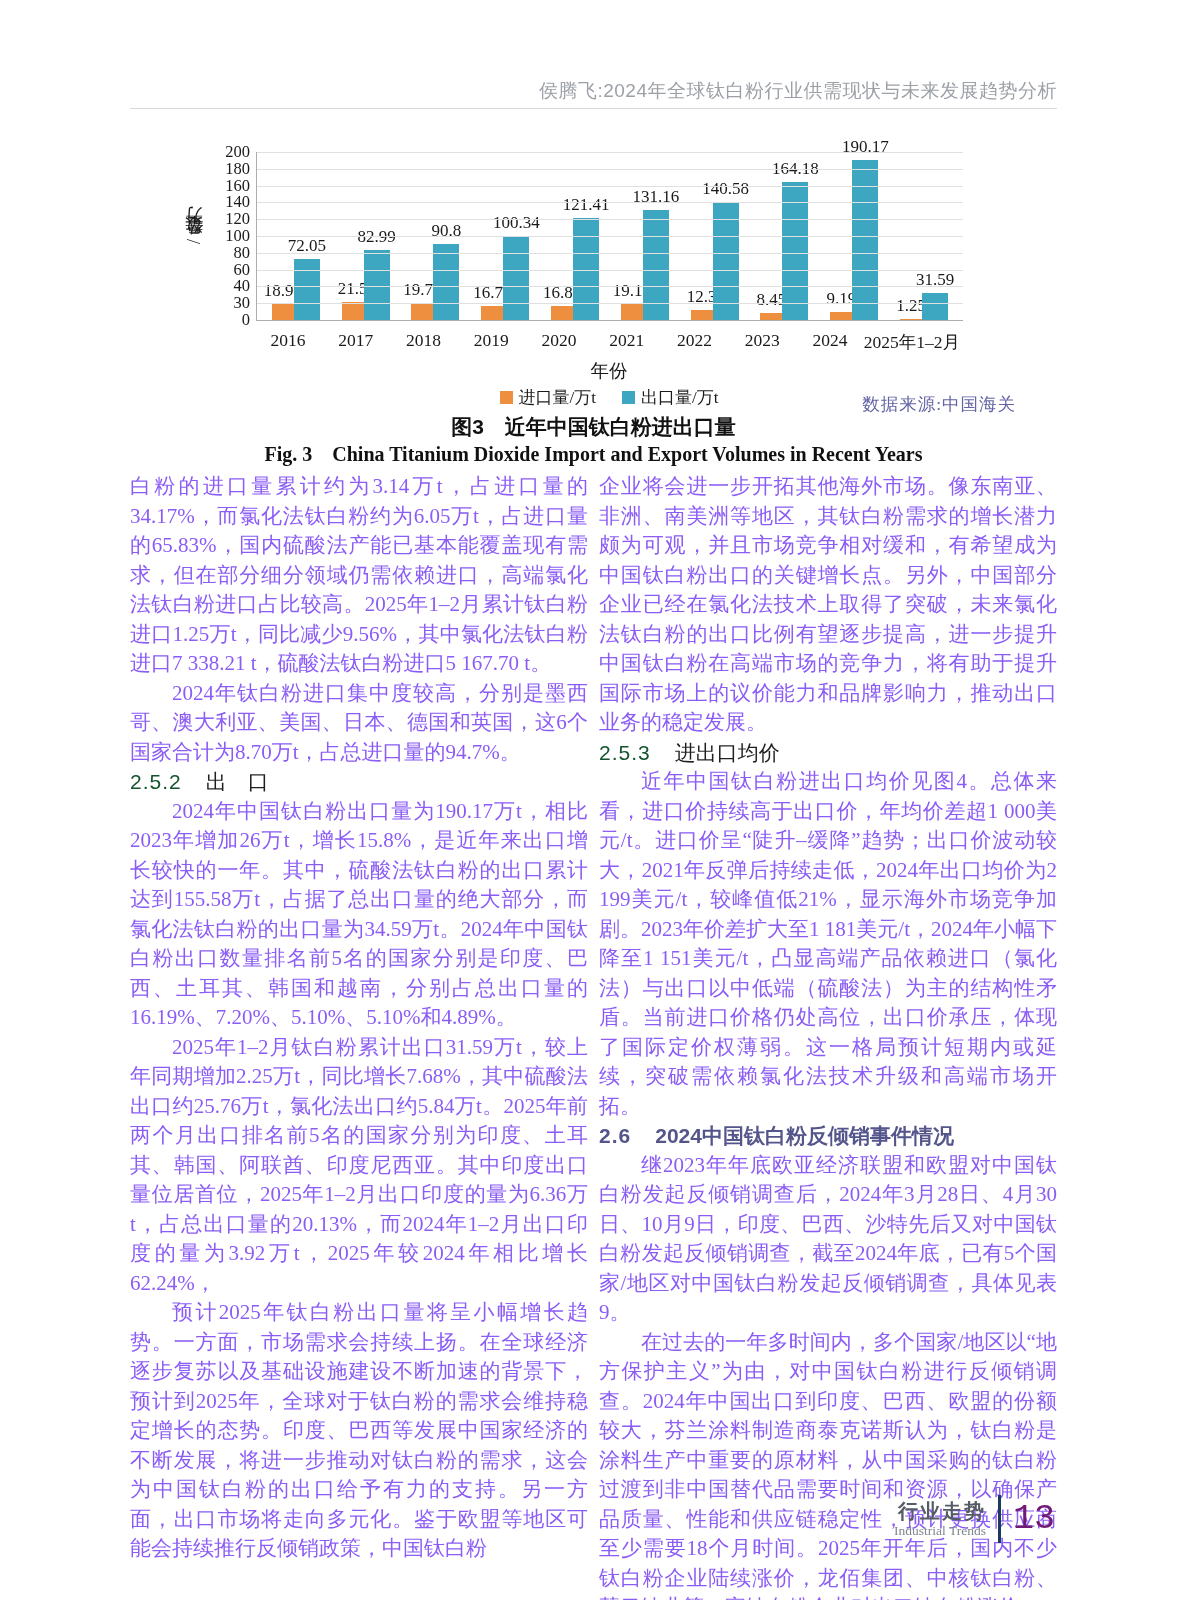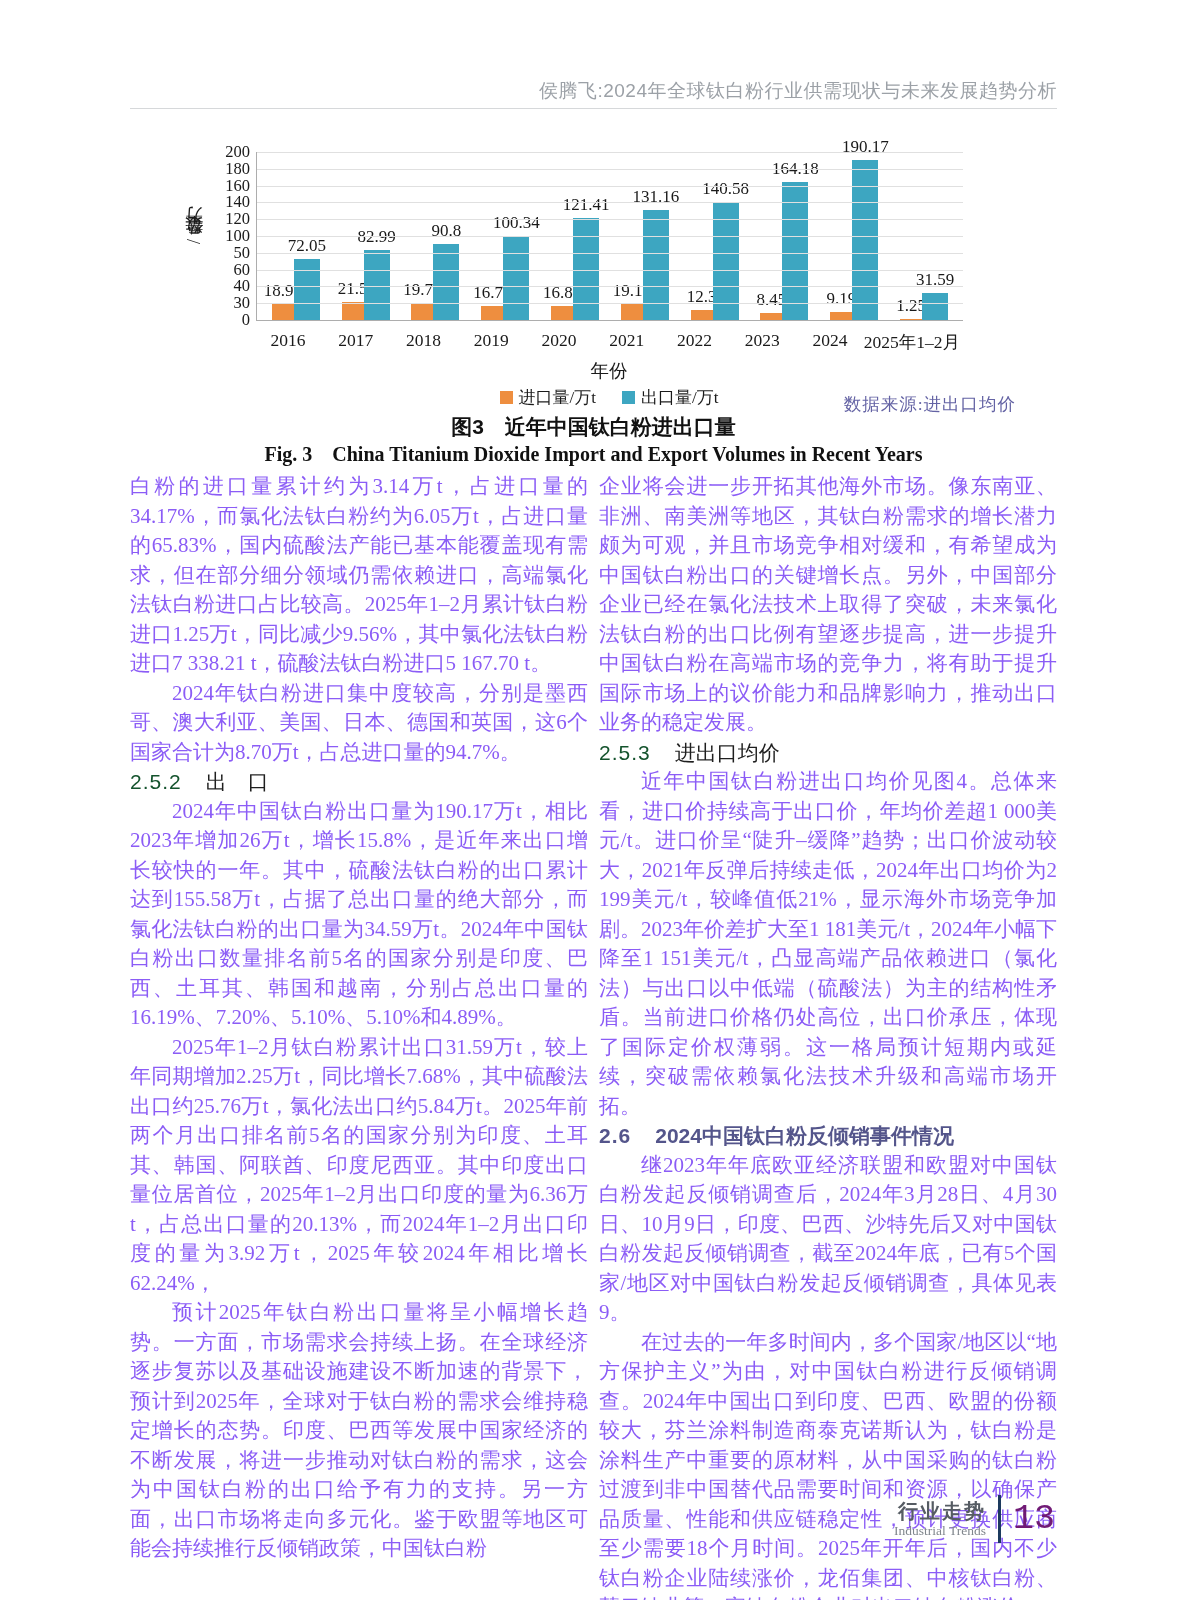--- a/index.html
+++ b/index.html
@@ -202,26 +202,26 @@
     <div class="legend">
       <span class="legend-item">
         <span class="swatch" id="sw0" style="background: rgb(238, 142, 63);"></span>
         <span class="legend-label">进口量/万t</span>
       </span>
       <span class="legend-item">
         <span class="swatch" id="sw1" style="background: rgb(61, 166, 193);"></span>
         <span class="legend-label">出口量/万t</span>
       </span>
     </div>
-    <div class="source">数据来源:进出口均价</div>
+    <div class="source">数据来源:中国海关</div>
   <div class="ytick" style="top: 172px;">0</div>
       <div class="ytick" style="top: 155.2px;">30</div>
       <div class="ytick" style="top: 138.4px;">40</div>
       <div class="ytick" style="top: 121.6px;">60</div>
-      <div class="ytick" style="top: 104.8px;">50</div>
+      <div class="ytick" style="top: 104.8px;">80</div>
       <div class="ytick" style="top: 88px;">100</div>
       <div class="ytick" style="top: 71.2px;">120</div>
       <div class="ytick" style="top: 54.4px;">140</div>
       <div class="ytick" style="top: 37.6px;">160</div>
       <div class="ytick" style="top: 20.8px;">180</div>
       <div class="ytick" style="top: 4px;">200</div>
     </div>
 
   <div class="cap-cn">图3　近年中国钛白粉进出口量</div>
   <div class="cap-en">Fig. 3　China Titanium Dioxide Import and Export Volumes in Recent Years</div>

